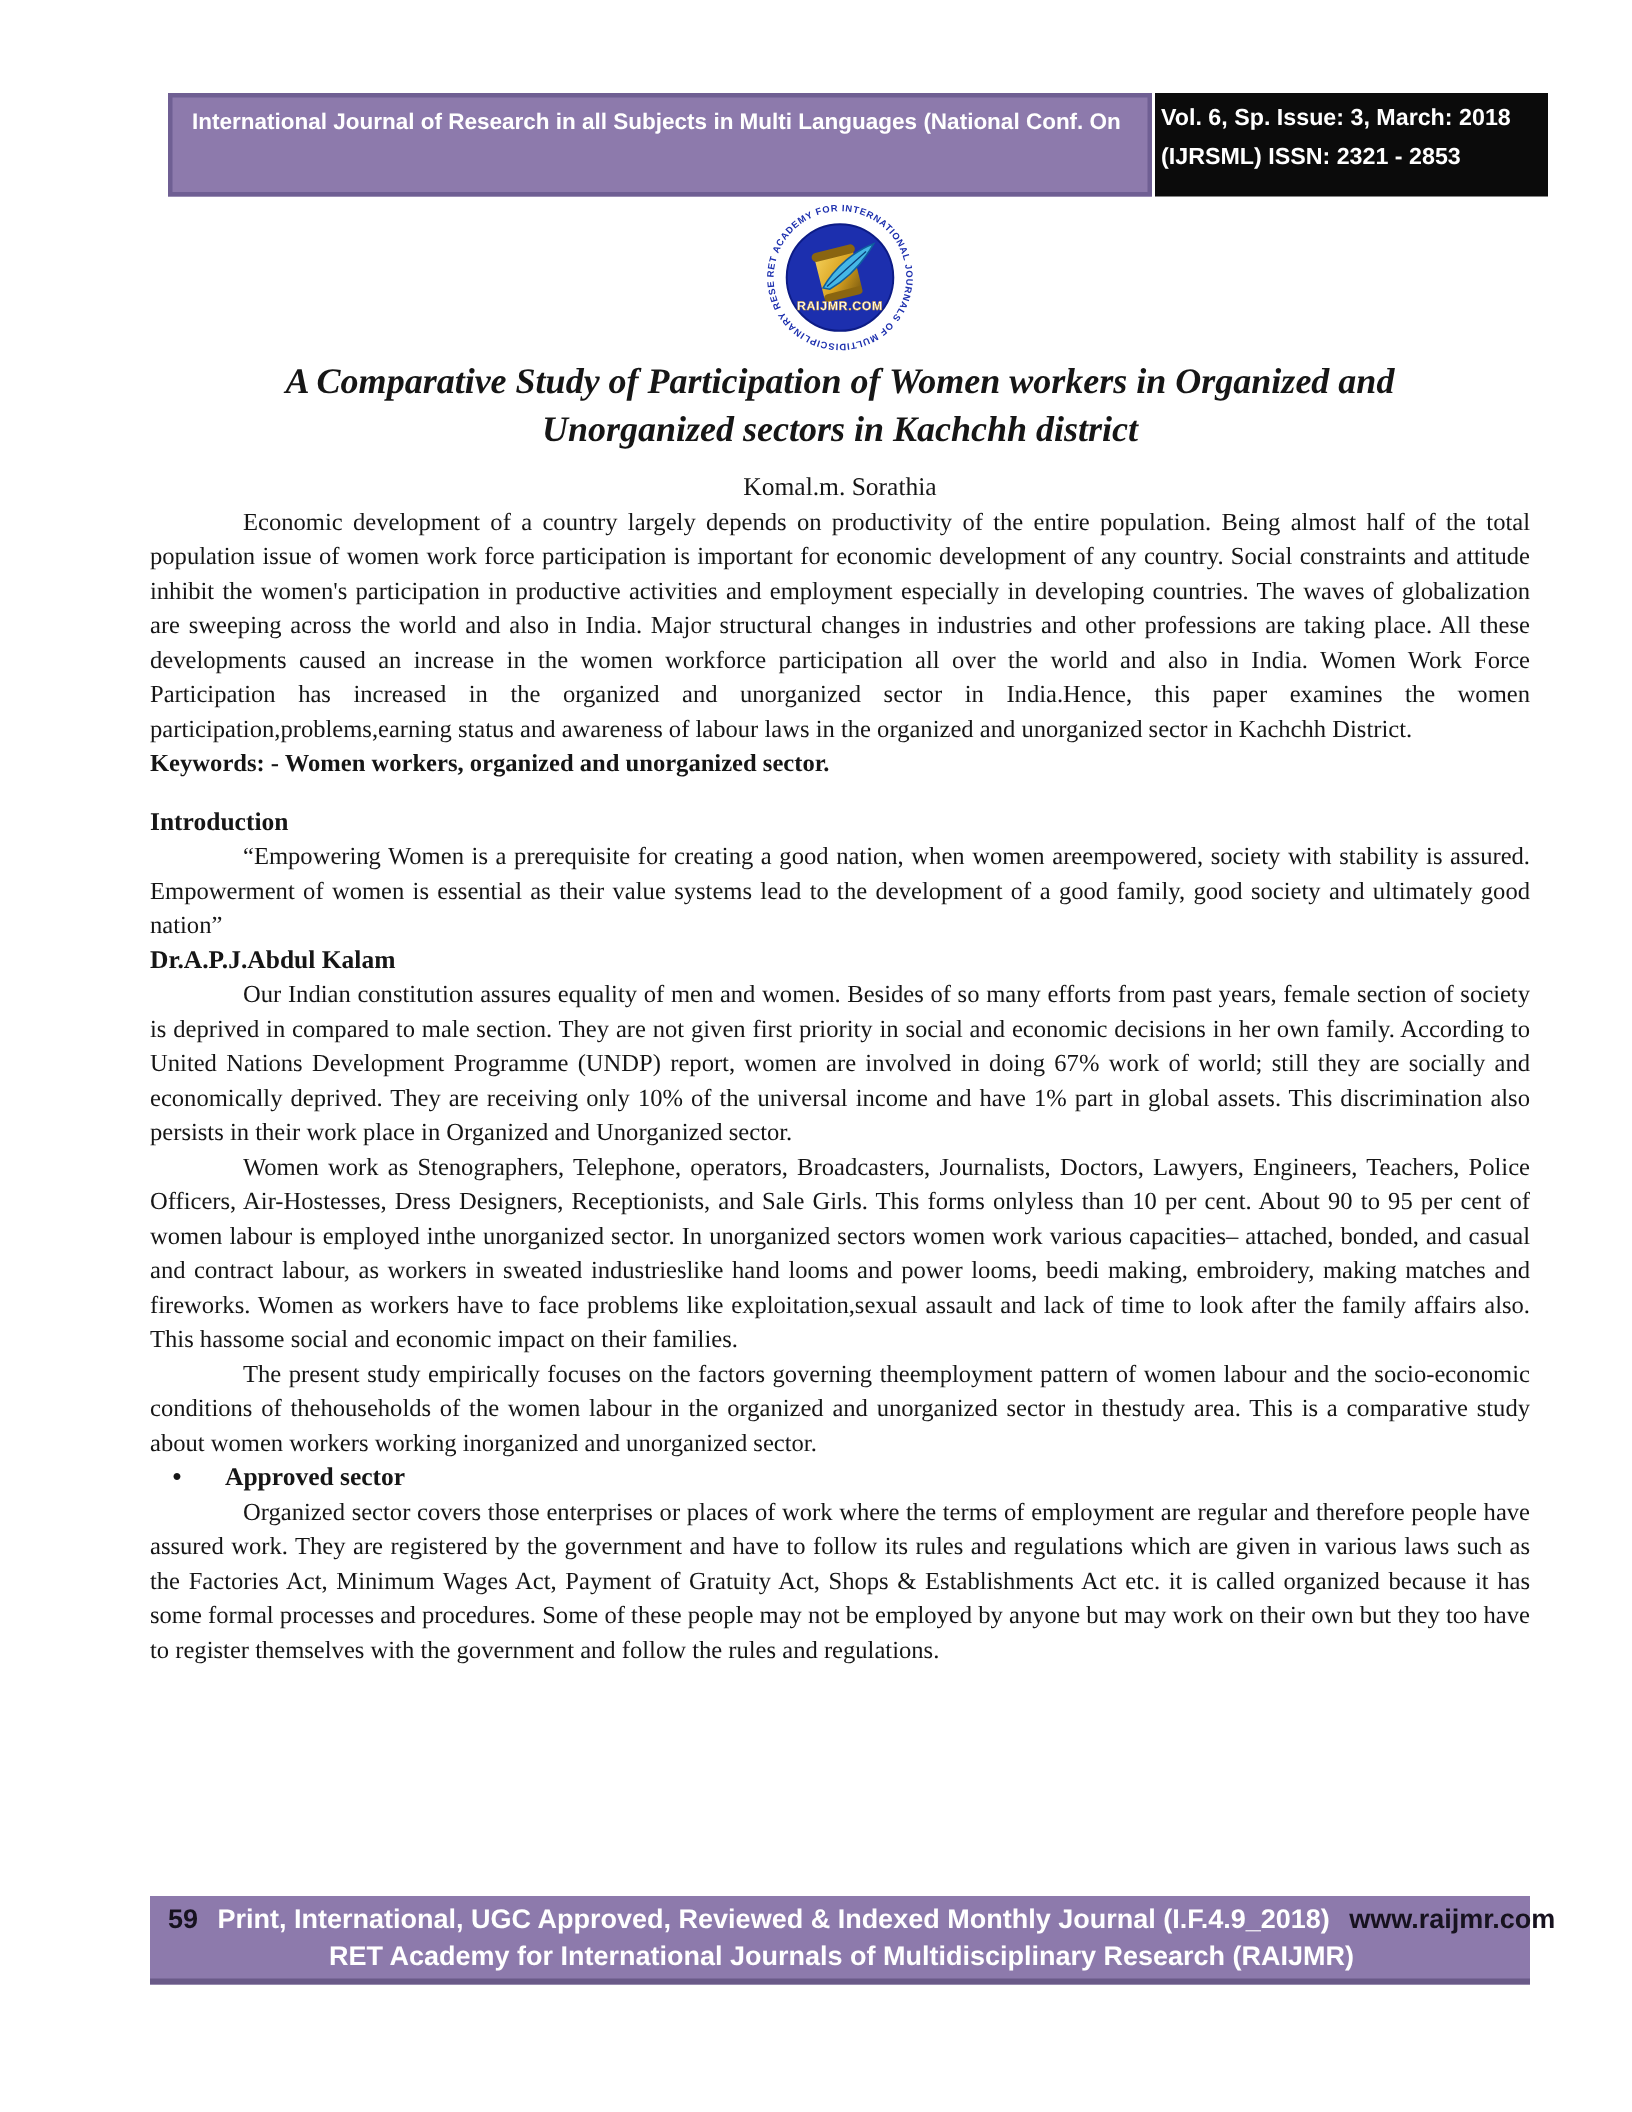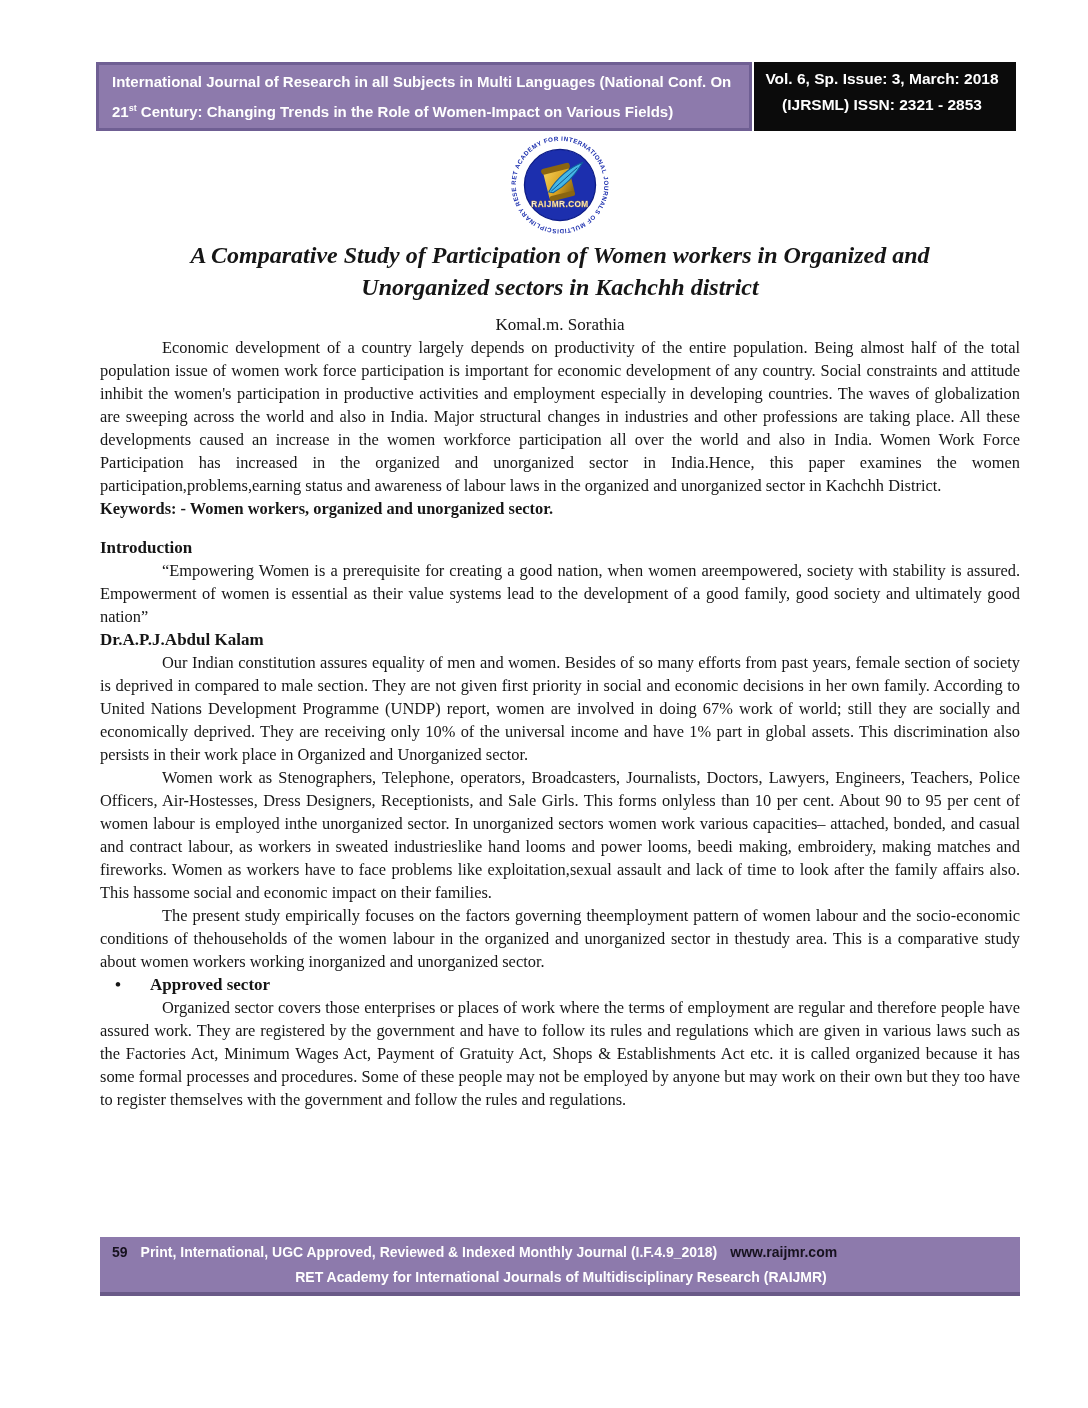--- a/index.html
+++ b/index.html
@@ -1,65 +1,64 @@
 <!DOCTYPE html>
 <html><head>
 <meta charset="utf-8">
 <style>
   html,body { margin:0; padding:0; background:#ffffff; }
   .page {
     position:relative; width:1088px; height:1408px; background:#ffffff;
     font-family:"Liberation Serif", serif; color:#161616; overflow:hidden;
   }
   
-  .band-header { position:absolute; left:96px; top:62px; width:920px; height:69px; display:flex; }
+  .band-header { position:absolute; left:112px; top:62px; width:920px; height:69px; display:flex; }
   .band-left {
     flex:1; background:#8d7aac; border:3px solid #6f5f93; box-sizing:border-box;
     color:#ffffff; font-family:"Liberation Sans", sans-serif; font-weight:bold;
     font-size:15px; line-height:26px; padding:4px 12px 4px 13px; white-space:nowrap; overflow:hidden;
   }
   .band-left sup { font-size:9px; vertical-align:super; }
   .band-right {
     width:262px; margin-left:2px; background:#0b0b0b; box-sizing:border-box;
     color:#ffffff; font-family:"Liberation Sans", sans-serif; font-weight:bold;
-    font-size:15.5px; line-height:26px; text-align:center; padding:4px 10px 4px 4px; white-space:nowrap;
+    font-size:15.5px; line-height:26px; text-align:left; padding:4px 10px 4px 4px; white-space:nowrap;
   }
   
   .flow { position:absolute; left:100px; top:133px; width:920px; }
   .logo-wrap { text-align:center; height:104px; margin:0 0 2px 0; }
   .title-line { text-align:center; font-weight:bold; font-size:24px; line-height:32px;font-style:italic; }
   .author { text-align:center; font-size:17px; line-height:23px; margin-top:10px; }
   .h-bold { font-weight:bold; font-size:17px; line-height:23px; }
   .abstract-h { margin-top:14px; }
   p.body { margin:0; font-size:16.4px; line-height:23px; text-align:justify; }
   .indent { text-indent:62px; }
   .keywords { margin-top:36px; }
   .intro-h { margin-top:16px; }
   .bullet-row { display:flex; font-weight:bold; font-size:17px; line-height:23px; }
   .bullet-glyph { padding-left:15px; width:35px; box-sizing:content-box; }
   
   .band-footer {
-    position:absolute; left:100px; top:1237px; width:920px; box-sizing:border-box;
+    position:absolute; left:100px; top:1264px; width:920px; box-sizing:border-box;
     background:#8d7aac; border-bottom:4px solid #6a5a88;
     color:#ffffff; font-family:"Liberation Sans", sans-serif; font-weight:bold;
-    font-size:14px; line-height:25px; padding:3px 10px 2px 12px;
+    font-size:18px; line-height:25px; padding:3px 10px 2px 12px;
   }
   .footer-line1 { display:flex; gap:13px; white-space:nowrap; }
   .footer-line1 .dark { color:#17121f; }
   .footer-line2 { text-align:center; }
 </style>
 </head>
 <body>
 
 <div class="page">
 
   <div class="band-header">
     <div class="band-left">
       <div><span>International Journal of Research in all Subjects in Multi Languages (National Conf. On</span></div>
-      <div><span>21</span><sup>st</sup><span> Century: Changing Trends in the Role of Women-Impact on Various Fields)</span></div>
     </div>
     <div class="band-right">
       <div>Vol. 6, Sp. Issue: 3, March: 2018</div>
       <div>(IJRSML)  ISSN: 2321 - 2853</div>
     </div>
   </div>
 
   <div class="flow">
 
     <div class="logo-wrap">

